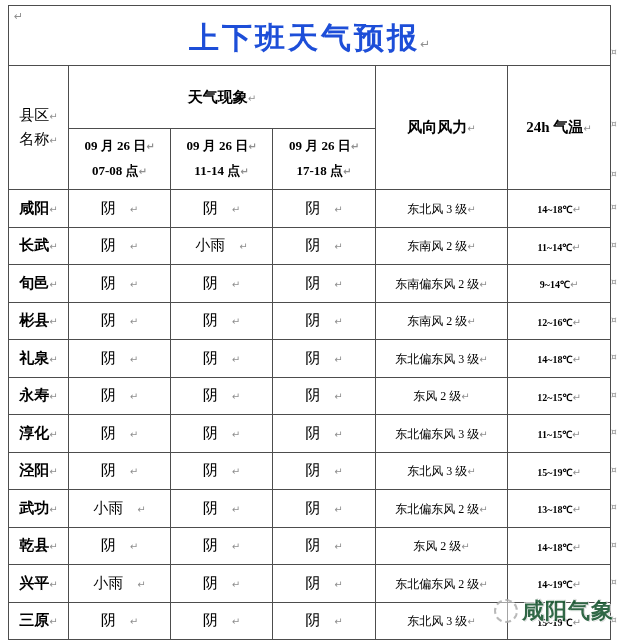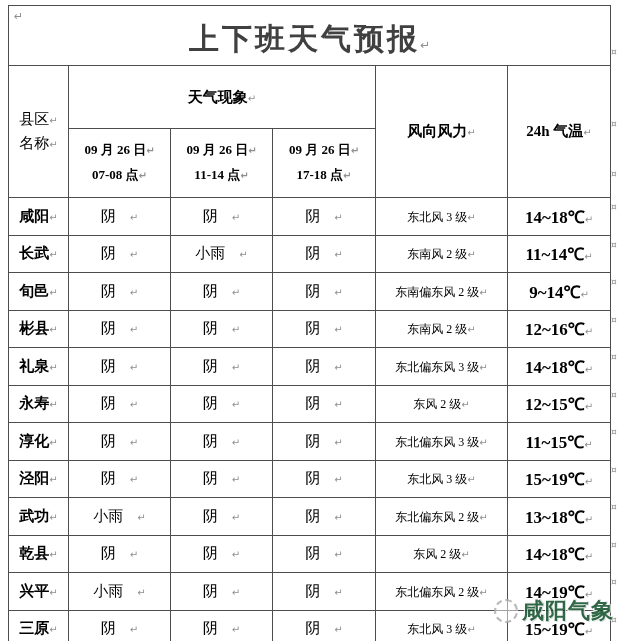--- a/index.html
+++ b/index.html
@@ -20,21 +20,21 @@
   }
   td {
     border:1px solid #4d4d4d;
     text-align:center;
     vertical-align:middle;
     padding:0;
     overflow:hidden;
   }
   tr.title-row td { height:60px; position:relative; }
   tr.head-upper td { height:63px;margin-left:20px; }
-  tr.head-lower td { height:69px; }
+  tr.head-lower td { height:61px; }
   tr.data-row td { height:37.5px; }
 
   .pilcrow {
     color:#8f8f8f;
     font-size:10px;
     font-family:"DejaVu Sans", sans-serif;
     vertical-align:baseline;
   }
   .cell-pilcrow-topleft {
     position:absolute; left:5px; top:4px; font-size:11px;
@@ -48,21 +48,21 @@
   .title-line .pilcrow { font-size:12px; }
 
   .hdr { font-weight:bold; font-size:15px; }
   .county-hdr div { line-height:22px; font-weight:normal; font-size:15px; }
   .date-cell div { line-height:24px; font-weight:bold; font-size:13px; }
 
   .county-name { font-weight:bold; font-size:15px; }
   .weather-val { font-size:15px; }
   .weather-gap { display:inline-block; width:14px; }
   .wind-val { font-size:12px; }
-  .temp-val { font-size:17px; font-weight:bold; }
+  .temp-val { font-size:10px; font-weight:bold; }
 
   .rowend-mark {
     position:absolute;
     left:611px;
     font-size:9px;
     color:#8a8a8a;
     font-family:"DejaVu Sans", sans-serif;
     line-height:9px;
   }
 
@@ -106,21 +106,21 @@
     <col style="width:103px">
       <col style="width:132px">
       <col style="width:103px">
   </colgroup>
 
   <tbody>
       <tr class="title-row">
     <td colspan="6">
       <span class="pilcrow cell-pilcrow-topleft">↵</span>
       <div class="title-line">
-        <span class="title-text" style="color: #404040;">上下班天气预报</span><span class="pilcrow">↵</span>
+        <span class="title-text" style="color: #1d4ed8; font-family: Liberation Mono, monospace;">上下班天气预报</span><span class="pilcrow">↵</span>
       </div>
     </td>
   </tr>
 
   <tr class="head-upper">
     <td rowspan="2" class="county-hdr">
       <div><span>县区</span><span class="pilcrow">↵</span></div>
       <div><span>名称</span><span class="pilcrow">↵</span></div>
     </td>
     <td colspan="3">

